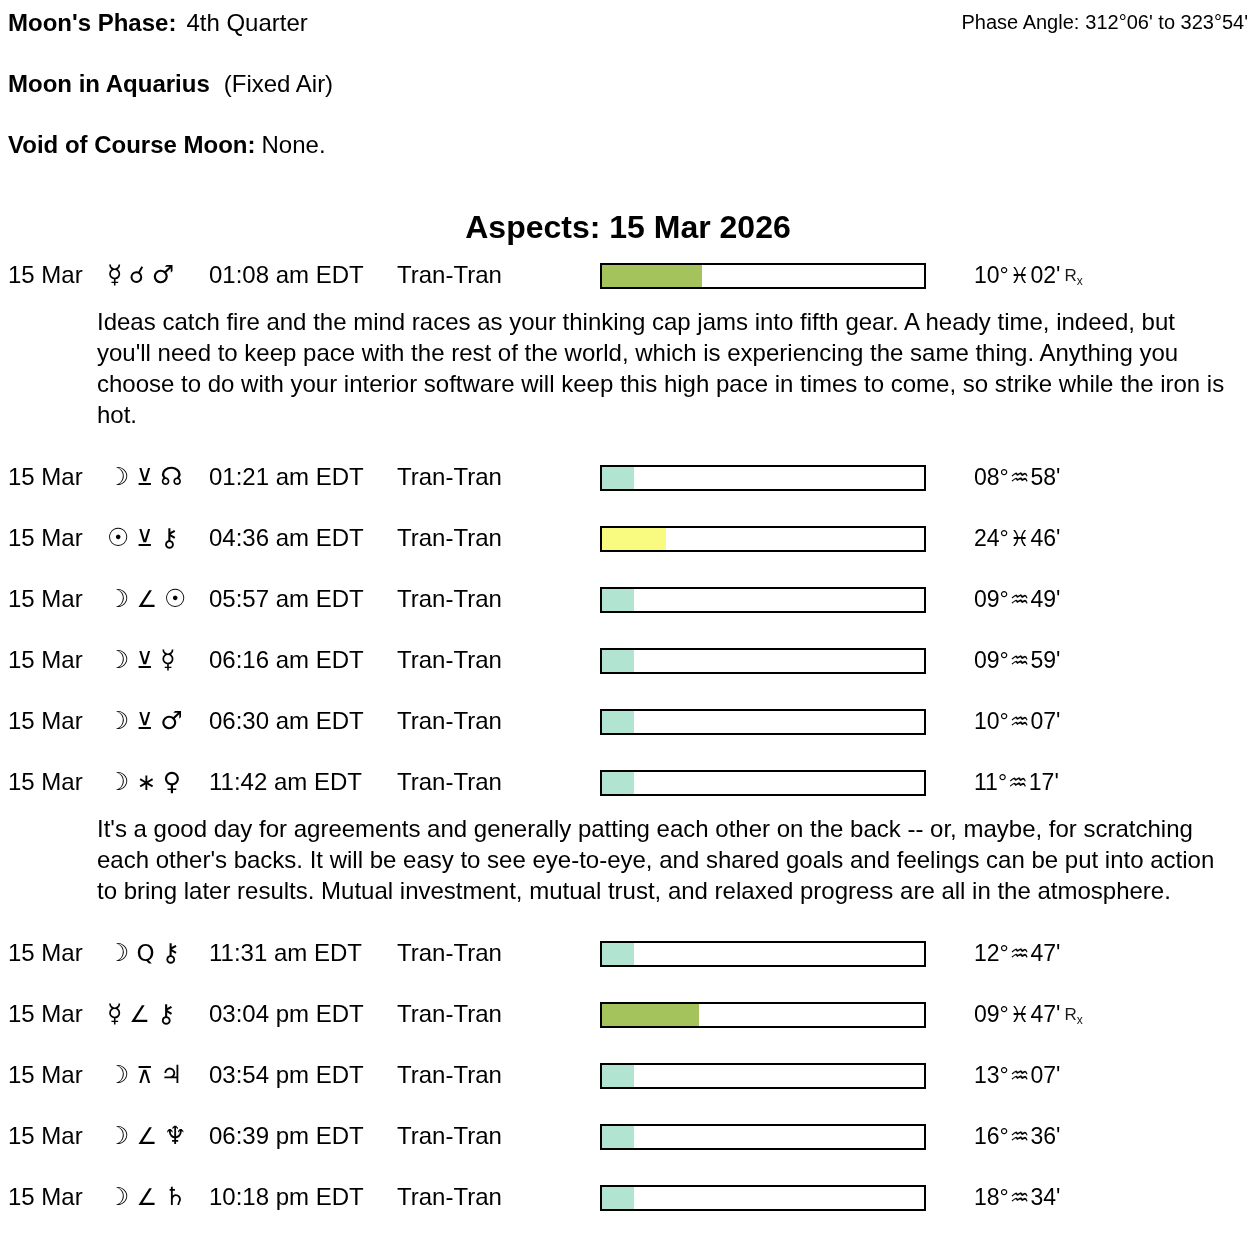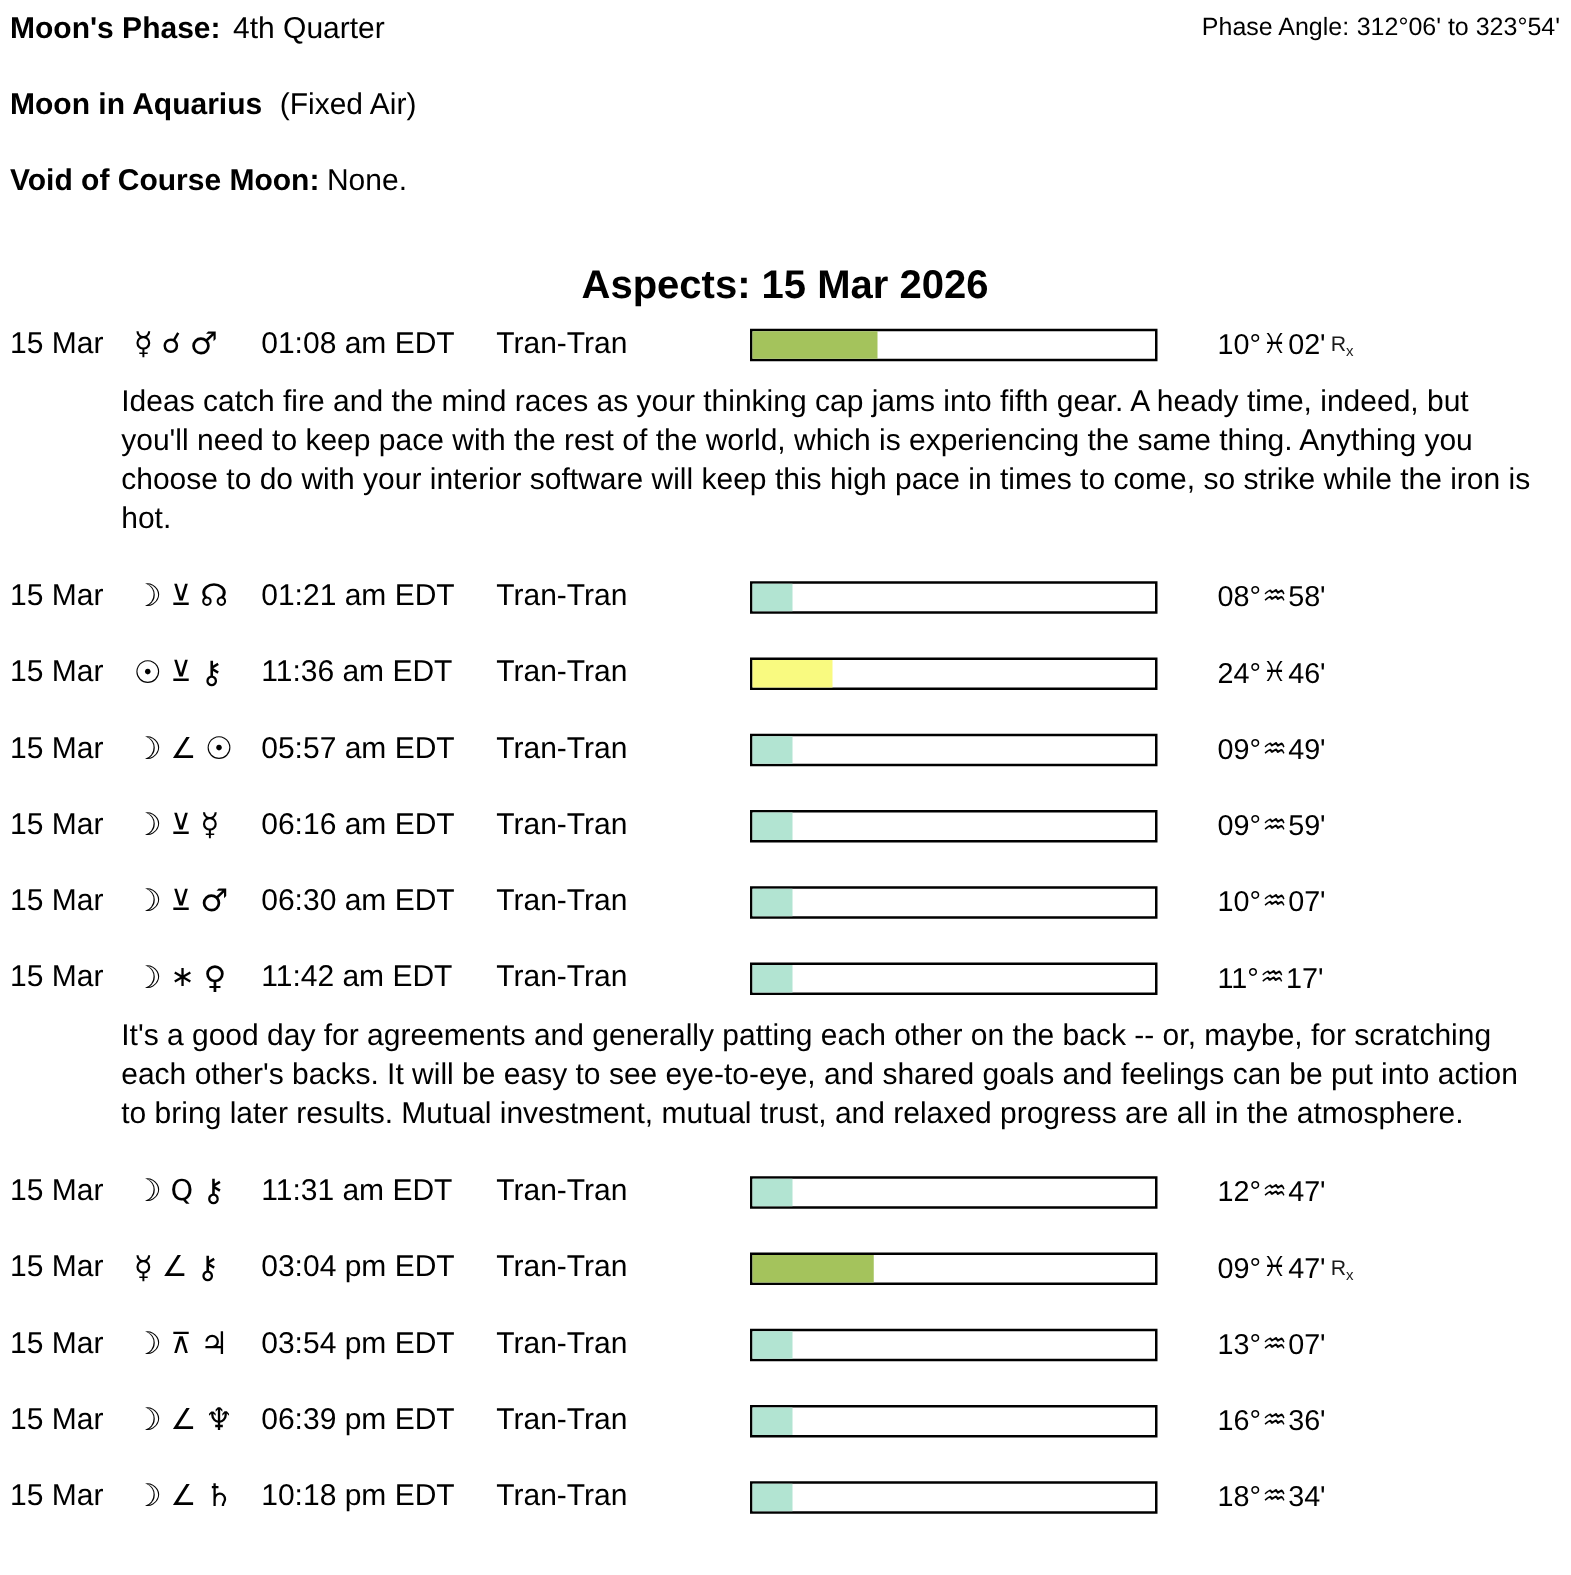--- a/index.html
+++ b/index.html
@@ -109,21 +109,21 @@
 
   </div>
     <div class="aspect-row">
     <div class="row-line">
       <span class="c-date">15 Mar</span>
       <span class="c-glyphs">
         <span class="glyph g1">☉</span>
         <span class="glyph ga">⊻</span>
         <span class="glyph g2">⚷</span>
       </span>
-      <span class="c-time">11:36 am EDT</span>
+      <span class="c-time">04:36 am EDT</span>
       <span class="c-type">Tran-Tran</span>
       <span class="c-bar">
         <span class="fill" style="width: 20%; background: rgb(249, 250, 128);"></span>
       </span>
       <span class="c-pos">
         <span>24°</span>
           <span class="sign">♓</span>
           <span>46'</span>
       </span>
     </div>

